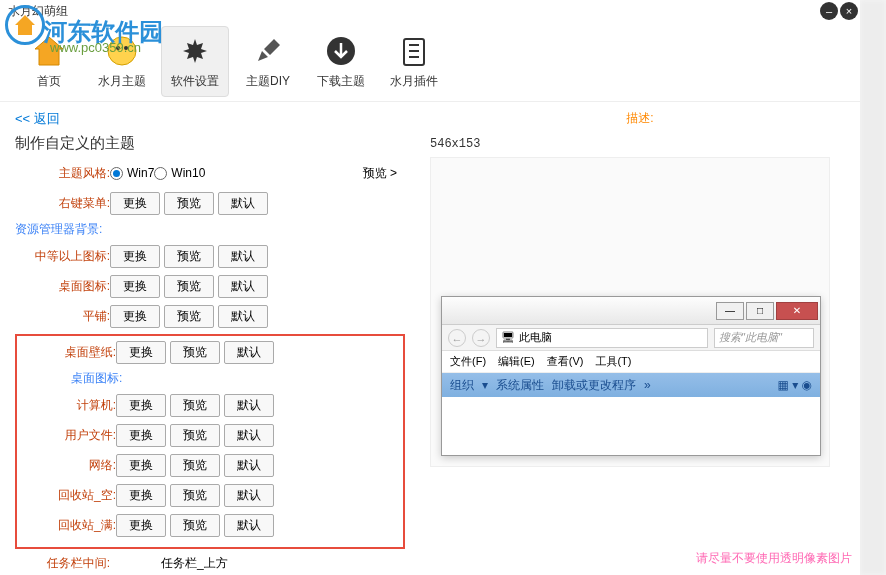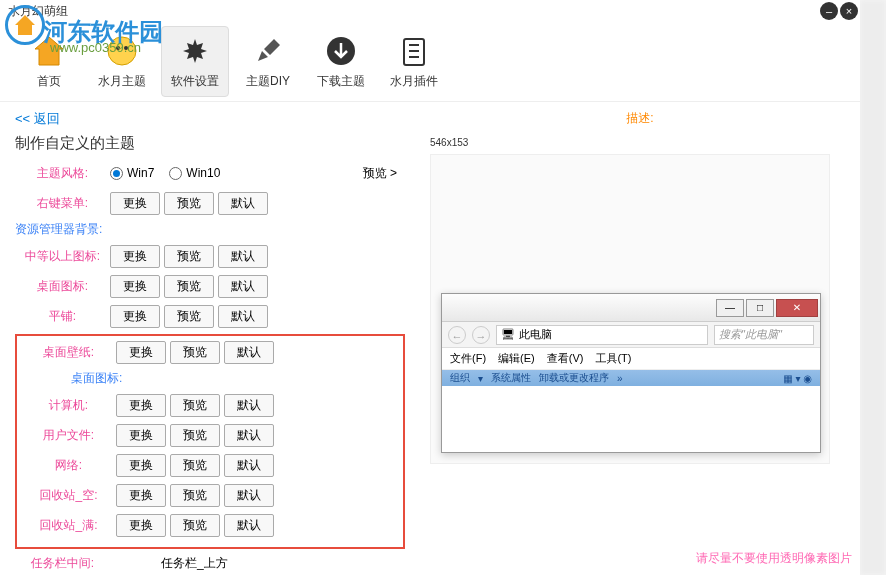--- a/index.html
+++ b/index.html
@@ -25,50 +25,50 @@
     .tool-label { font-size: 12px; color: #333; }
     
     .content { display: flex; height: calc(100% - 102px); }
     .left-panel { width: 420px; padding: 8px 15px; overflow-y: auto; }
     .right-panel { flex: 1; padding: 8px 10px; position: relative; }
     
     .back-link { color: #0078d7; font-size: 13px; margin-bottom: 6px; cursor: pointer; }
     .section-title { font-size: 15px; color: #333; margin-bottom: 8px; }
     
     .form-row { display: flex; align-items: center; margin-bottom: 6px; min-height: 24px; }
-    .form-label { width: 95px; text-align: center; padding-right: 0; color: #ec4899; }
+    .form-label { width: 95px; text-align: right; padding-right: 0; color: #c2410c; }
     .form-controls { display: flex; gap: 4px; align-items: center; }
     
     .btn { border: 1px solid #aaa; background: #f8f8f8; padding: 2px 12px; font-size: 12px; cursor: pointer; border-radius: 2px; min-width: 48px; }
     
-    .radio-group { display: flex; gap: 15px; align-items: flex-end; }
+    .radio-group { display: flex; align-items: flex-end; }
     .radio-item { display: flex; align-items: center; gap: 4px; }
     .radio-circle { width: 13px; height: 13px; border: 1px solid #666; border-radius: 50%; display: flex; align-items: center; justify-content: center; }
     .radio-circle.checked::after { content: ''; width: 7px; height: 7px; background: #0078d7; border-radius: 50%; }
     
     .section-header { font-size: 12px; color: #3b82f6; margin: 4px 0 6px 0; }
     
     .highlight-box { border: 2px solid #e74c3c; padding: 4px; margin: 2px 0; }
     
     .preview-label { color: #ff8800; font-size: 12px; margin-bottom: 4px; }
     .preview-header { display: flex; align-items: center; gap: 8px; margin-bottom: 6px; justify-content: center; }
-    .preview-size { color: #333; font-size: 10px; }
+    .preview-size { color: #333; font-size: 12px; font-family: Liberation Mono, monospace; }
     
     .preview-area { width: 400px; height: 310px; background: #fafafa; border: 1px solid #eee; margin-top: 6px; position: relative; }
     
     .explorer-window { position: absolute; bottom: 10px; left: 10px; width: 380px; height: 160px; background: #fff; border: 1px solid #999; box-shadow: 0 2px 8px rgba(0,0,0,0.2); }
     .explorer-titlebar { height: 28px; background: linear-gradient(#fdfdfd, #e8e8e8); display: flex; justify-content: flex-end; align-items: center; border-bottom: 1px solid #ccc; padding-right: 2px; }
     .ex-btn { width: 28px; height: 18px; border: 1px solid #999; margin-left: 2px; display: flex; align-items: center; justify-content: center; font-size: 10px; background: #f0f0f0; }
     .ex-btn.close { background: #c75050; color: #fff; border-color: #a04040; width: 42px; }
     .explorer-nav { height: 26px; background: #f4f4f4; display: flex; align-items: center; padding: 0 6px; gap: 6px; border-bottom: 1px solid #ddd; font-size: 11px; }
     .nav-arrow { width: 18px; height: 18px; border: 1px solid #ccc; border-radius: 50%; display: flex; align-items: center; justify-content: center; color: #999; }
     .addr-bar { flex: 1; border: 1px solid #ccc; height: 20px; padding: 0 4px; display: flex; align-items: center; background: #fff; }
     .search-bar { width: 100px; border: 1px solid #ccc; height: 20px; padding: 0 4px; display: flex; align-items: center; background: #fff; color: #999; font-style: italic; }
     .explorer-menu { height: 22px; display: flex; align-items: center; padding: 0 8px; gap: 12px; font-size: 11px; border-bottom: 1px solid #eee; }
-    .explorer-toolbar2 { height: 16px; background: linear-gradient(#95bee8, #7fb0e0); display: flex; align-items: center; padding: 0 8px; gap: 8px; color: #fff; font-size: 10px; }
+    .explorer-toolbar2 { height: 24px; background: linear-gradient(#95bee8, #7fb0e0); display: flex; align-items: center; padding: 0 8px; gap: 8px; color: #fff; font-size: 12px; }
     .tb-item { color: #1a4d8f; }
     
     .footer-note { position: absolute; bottom: 8px; right: 8px; color: #ff69b4; font-size: 12px; }
     
     .blur-bg { position: absolute; top: 0; right: 0; width: 26px; height: 100%; background: #ededed; filter: blur(2px); }
     
     svg { display: block; }
   </style>
 </head>
 <body>

